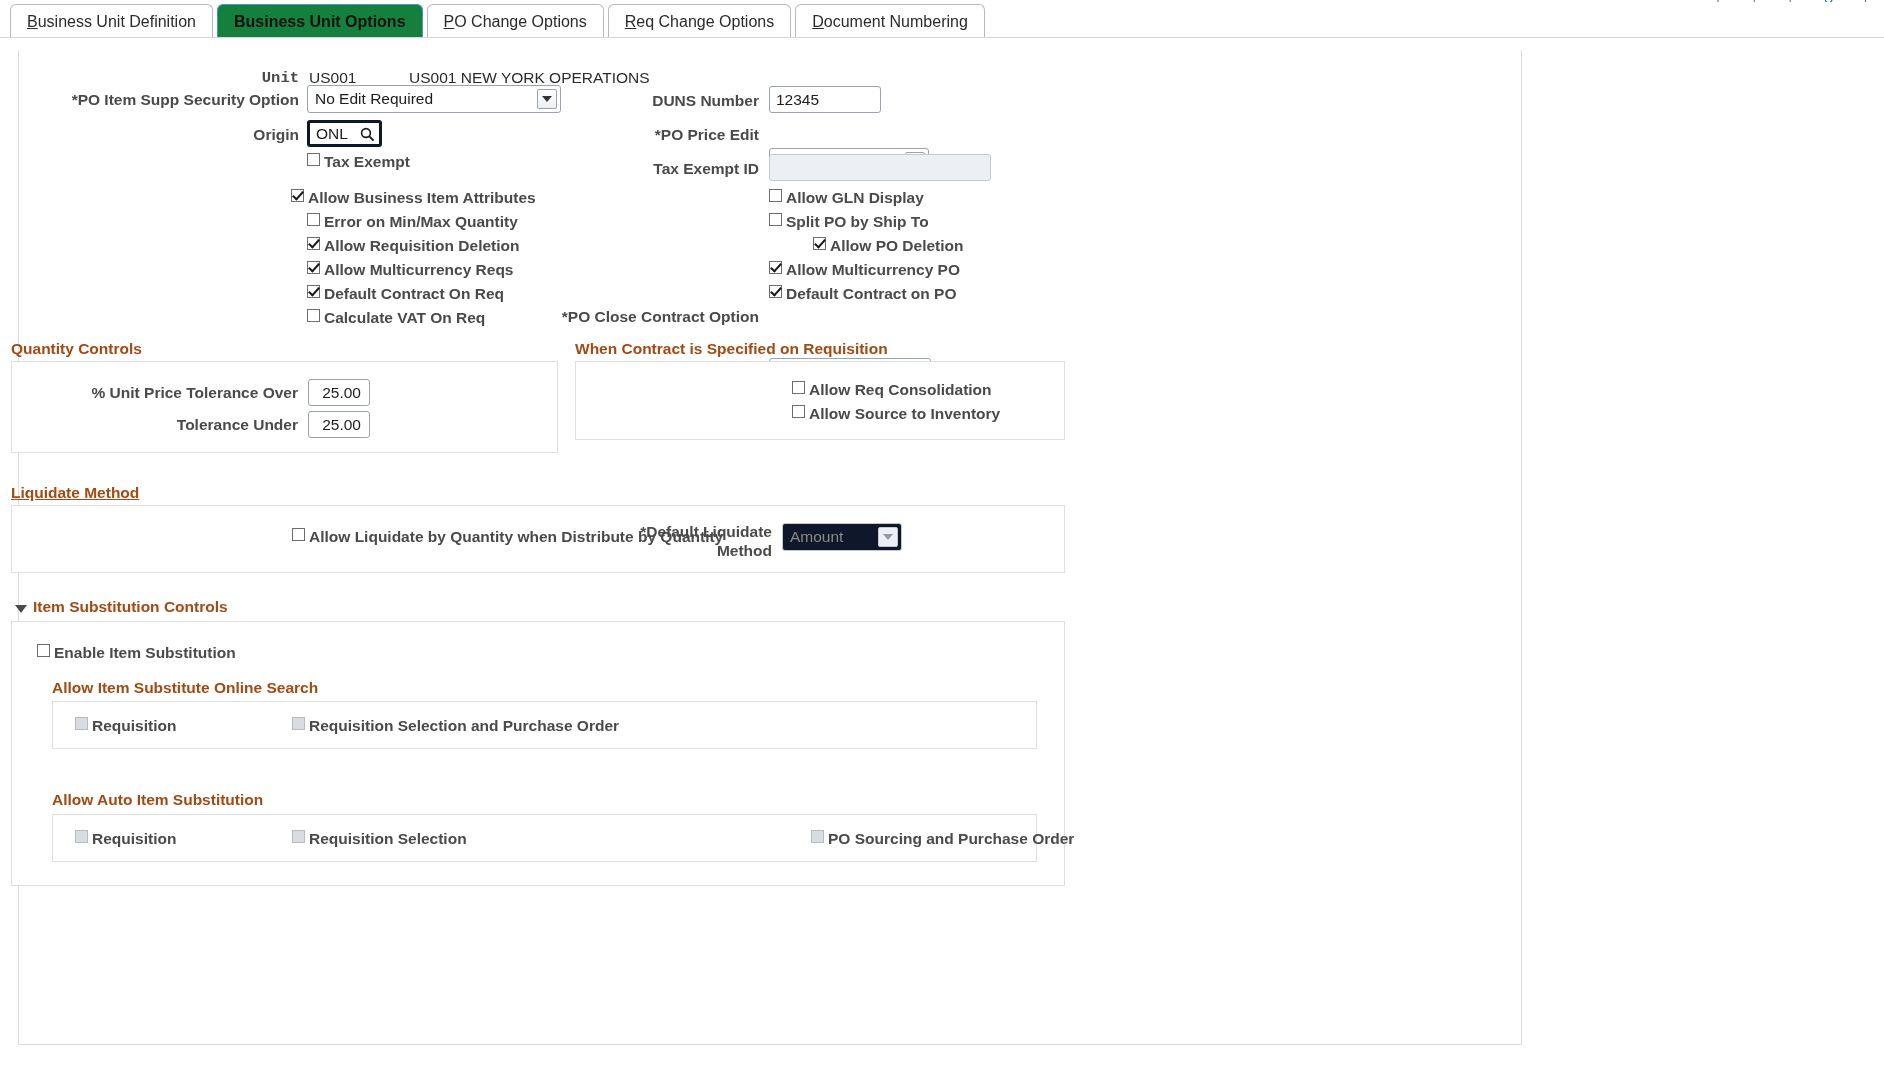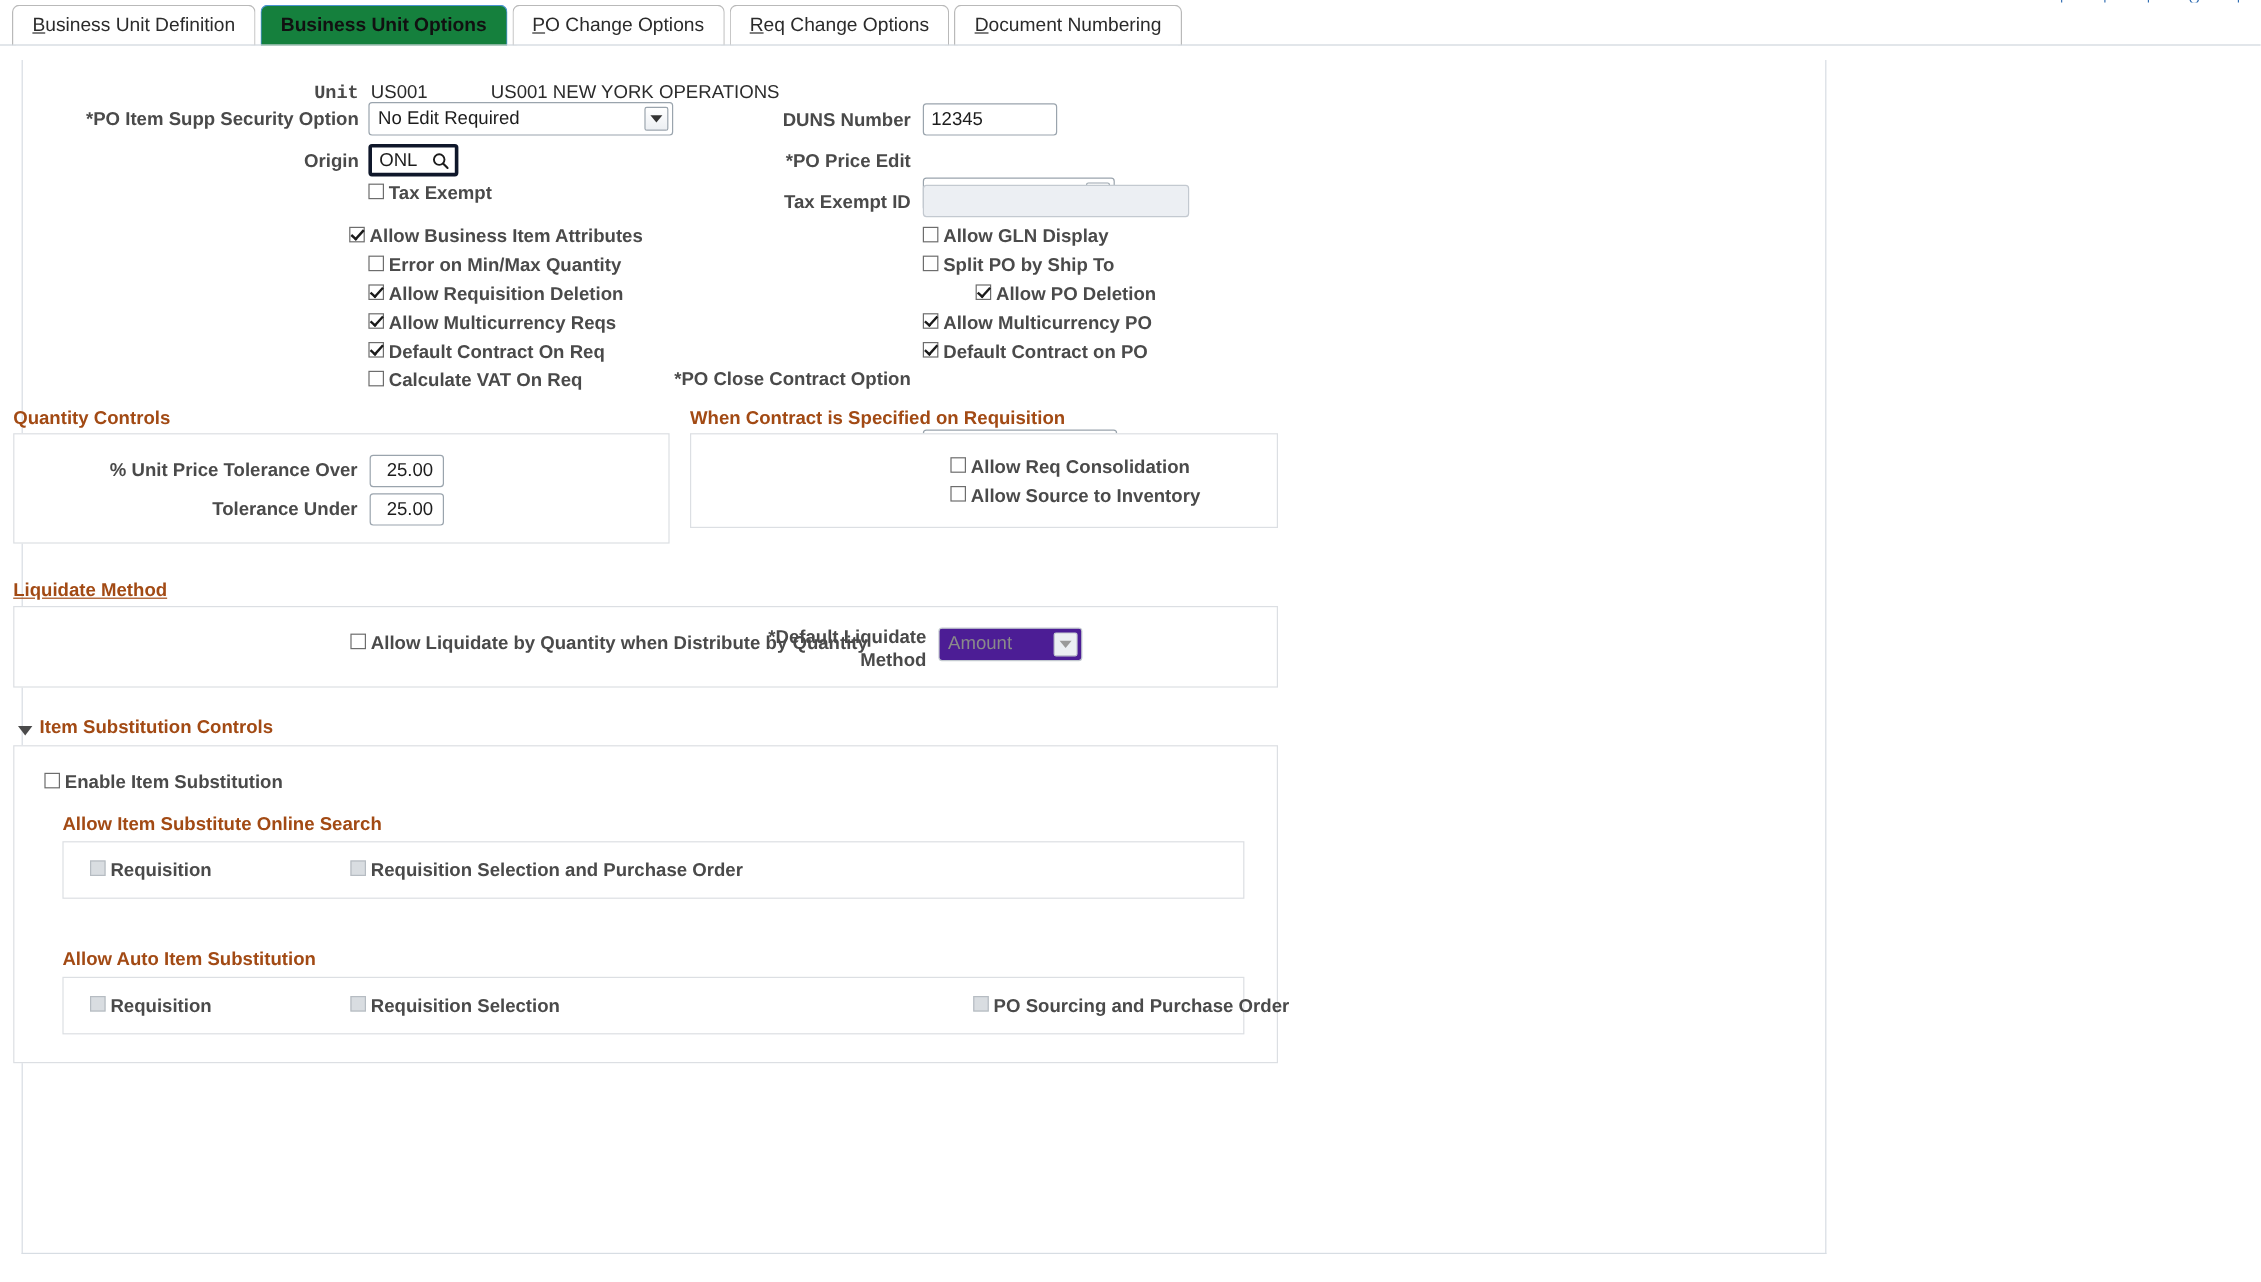--- a/index.html
+++ b/index.html
@@ -97,21 +97,21 @@
     border-radius: 3px;
     background: #ffffff;
     display: flex; align-items: center;
     padding-left: 7px;
     font-size: 15.5px;
     color: #1c1c1c;
     cursor: pointer;
     position: relative;
   }
   .sel.disabled {
-    background: #4c1d95;
+    background: #0f172a;
     border-color: #c3c9d0;
     color: #8a8a8a;
   }
   .sel .arrowbox {
     position: absolute; right: 3px; top: 50%; transform: translateY(-50%);
     width: 20px; height: 20px;
     border: 1px solid #9aa4ad;
     border-radius: 2px;
     background: linear-gradient(#ffffff, #eceff3);
     display: flex; align-items: center; justify-content: center;

